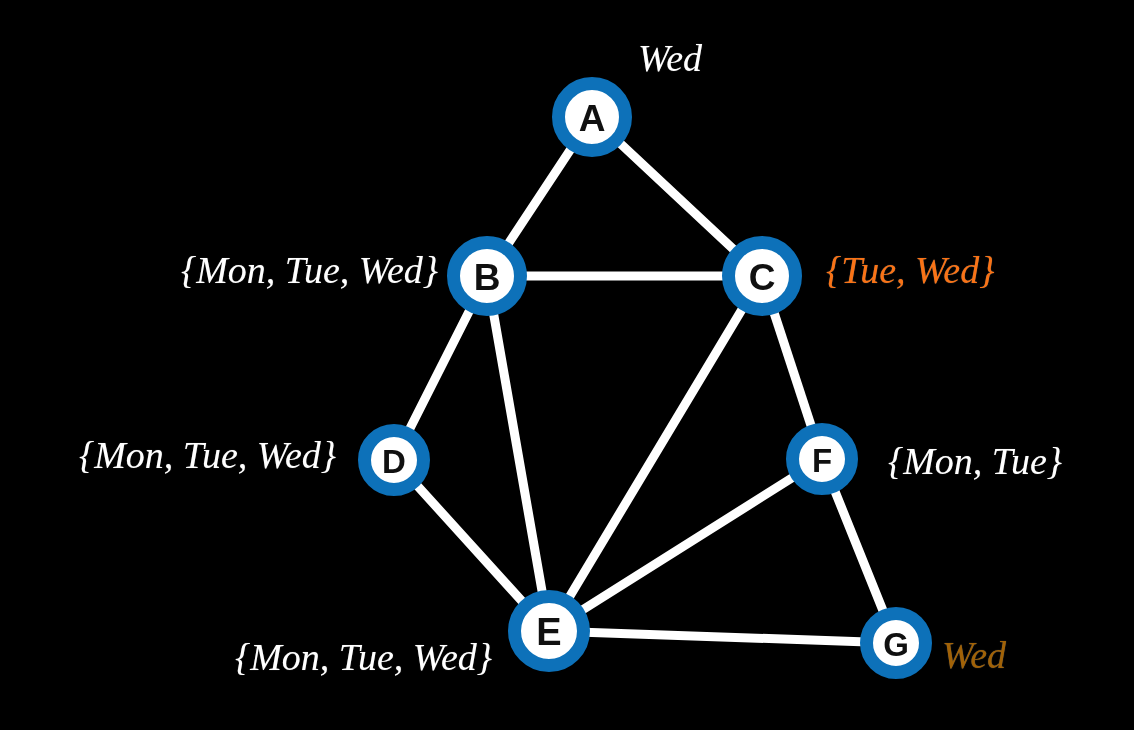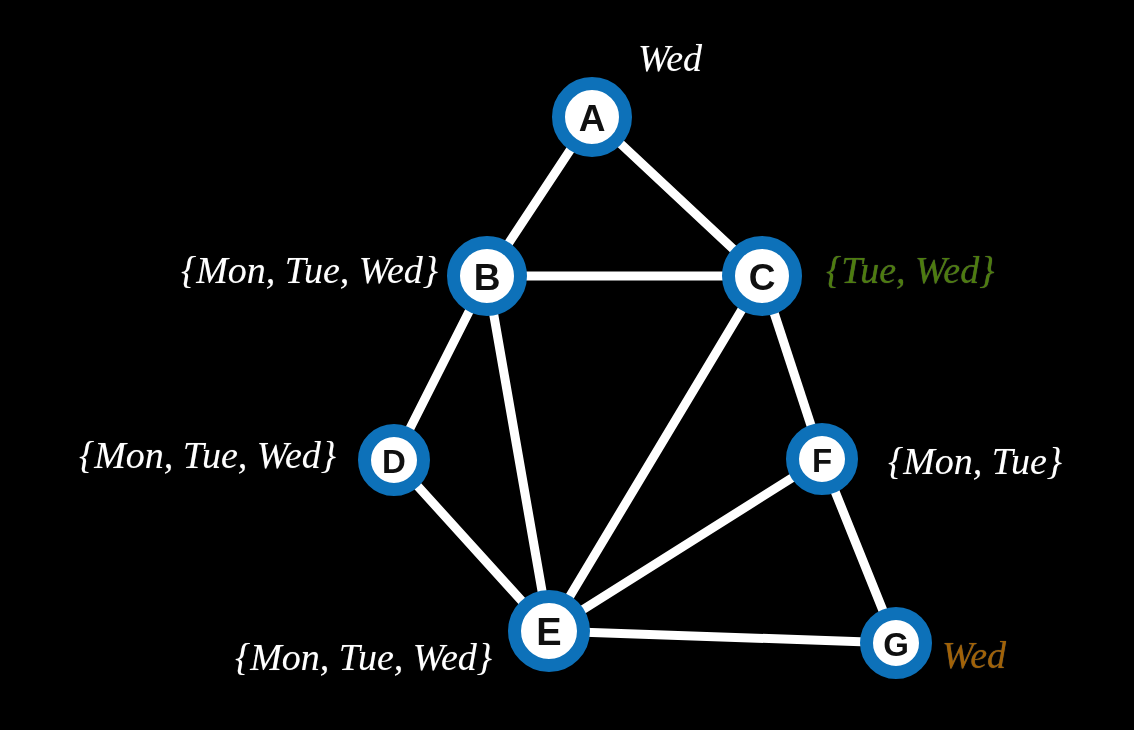--- a/index.html
+++ b/index.html
@@ -99,20 +99,20 @@
         <g>
           <circle cx="896" cy="643" r="29.5" class="node-ring" fill="#ffffff" stroke="#0d71b9"></circle>
           <text x="896" y="644" class="node-letter" fill="#101010" font-size="33">G</text>
         </g>
       </g>
   </svg>
 
   <div id="labels-layer">
       <div class="domain-label label-right" style="left: 638px; top: 58px; color: rgb(255, 255, 255);">Wed</div>
       <div class="domain-label label-left" style="left: 438px; top: 270px; color: rgb(255, 255, 255);">{Mon, Tue, Wed}</div>
-      <div class="domain-label label-right" style="left: 826px; top: 270px; color: #4d7c0f;">{Tue, Wed}</div>
+      <div class="domain-label label-right" style="left: 826px; top: 270px; color: #f97316;">{Tue, Wed}</div>
       <div class="domain-label label-left" style="left: 336px; top: 455px; color: rgb(255, 255, 255);">{Mon, Tue, Wed}</div>
       <div class="domain-label label-left" style="left: 492px; top: 657px; color: rgb(255, 255, 255);">{Mon, Tue, Wed}</div>
       <div class="domain-label label-right" style="left: 888px; top: 461px; color: rgb(255, 255, 255); text-align: center;">{Mon, Tue}</div>
       <div class="domain-label label-right" style="left: 942px; top: 655px; color: #a16207;">Wed</div>
     </div>
 
 </div>
 
 </body></html>

